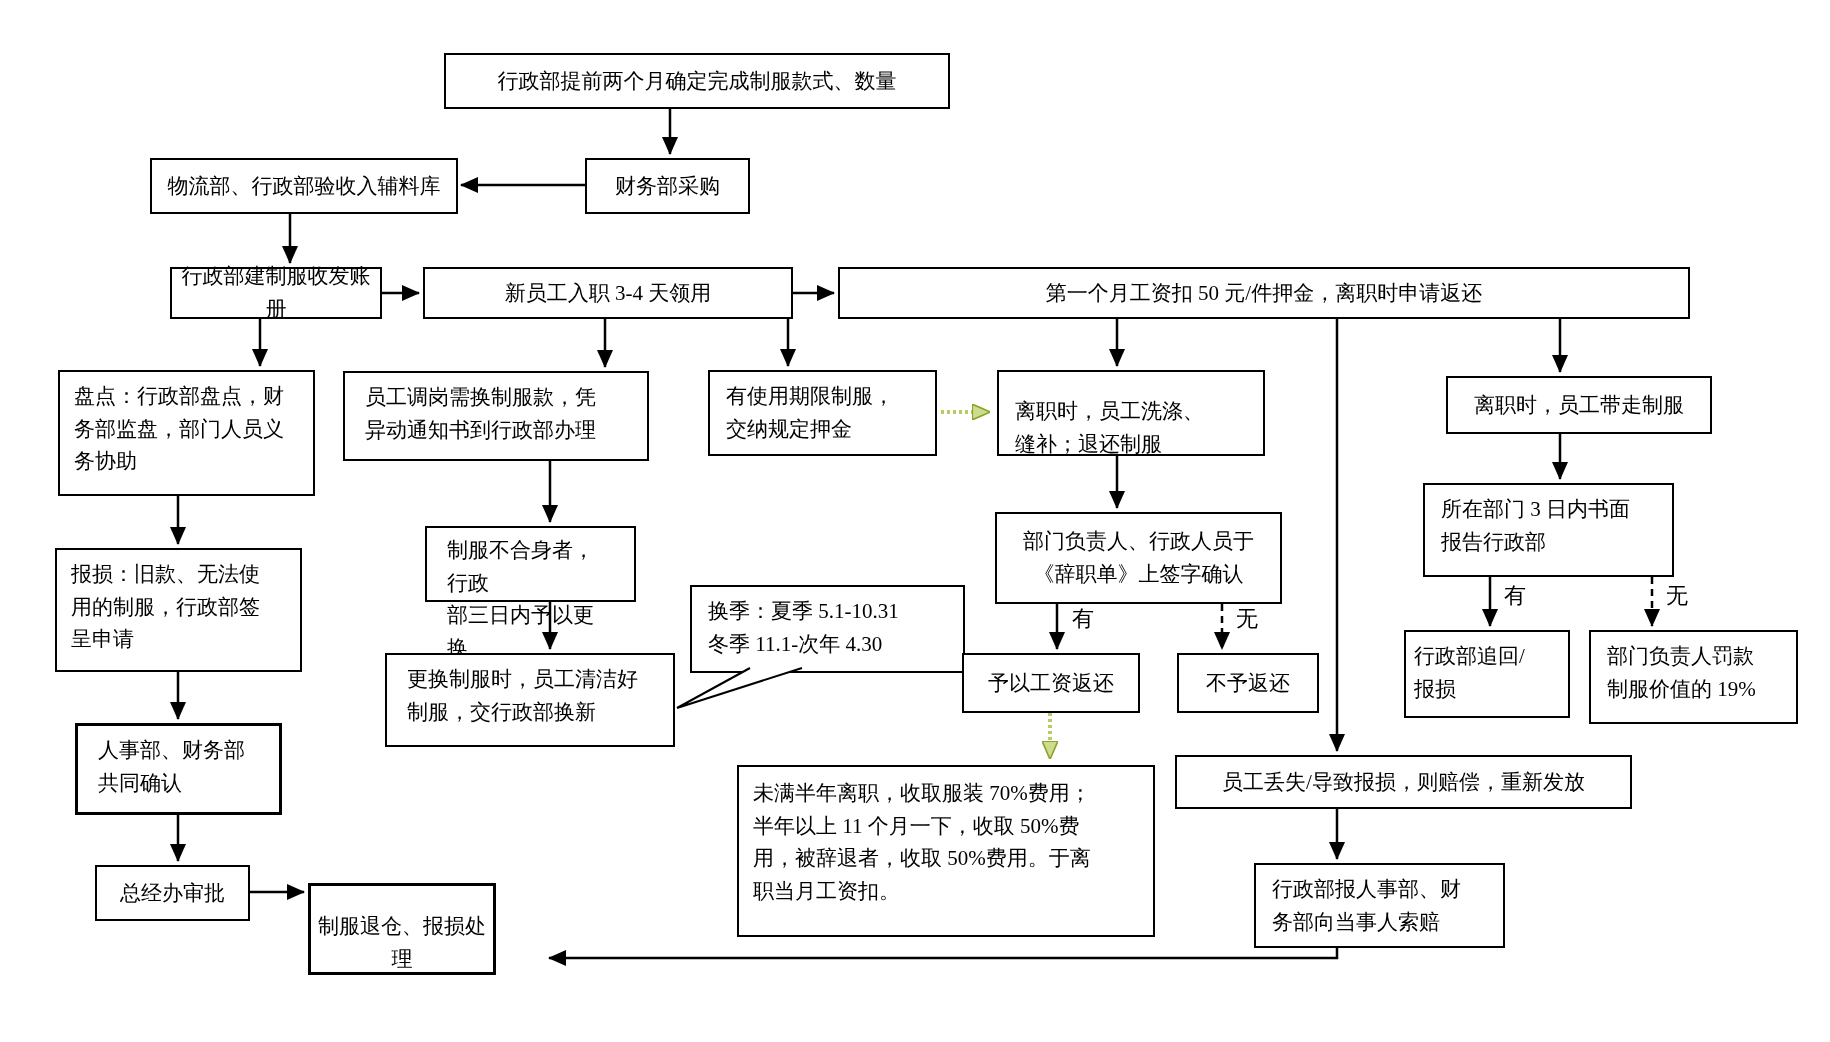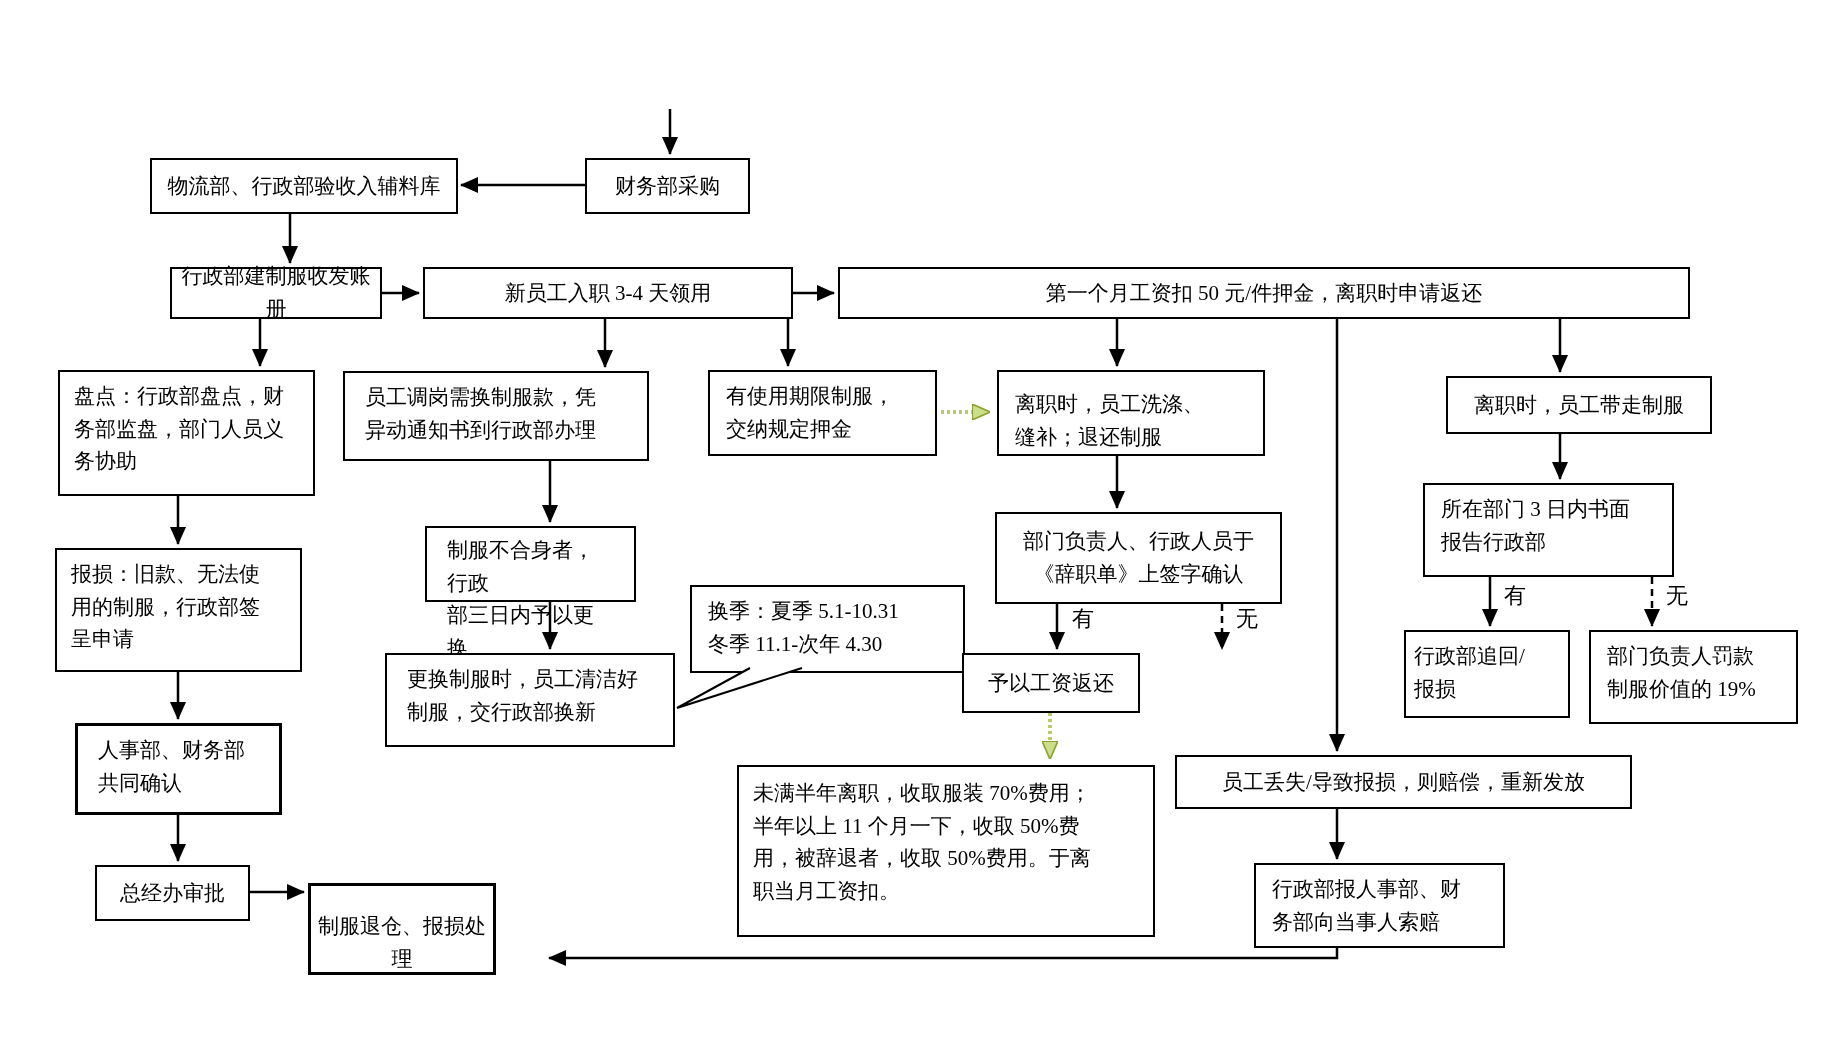--- a/index.html
+++ b/index.html
@@ -54,20 +54,21 @@
       <line x1="1652" y1="577" x2="1652" y2="626" stroke-dasharray="7 5" marker-end="url(#ah)"></line>
       <line x1="1337" y1="809" x2="1337" y2="859" marker-end="url(#ah)"></line>
       <path d="M1337,948 L1337,958 L549,958" marker-end="url(#ah)"></path>
     </g>
     <g stroke="#b8cc66" stroke-width="4" fill="none" stroke-dasharray="3 3">
       <line x1="941" y1="412" x2="988" y2="412" marker-end="url(#ahg)"></line>
       <line x1="1050" y1="713" x2="1050" y2="757" marker-end="url(#ahg)"></line>
     </g>
   </svg>
 
+  <div class="node center" style="left:444px;top:53px;width:506px;height:56px">行政部提前两个月确定完成制服款式、数量</div>
 
   <div class="node center" style="left:585px;top:158px;width:165px;height:56px">财务部采购</div>
 
   <div class="node center" style="left:150px;top:158px;width:308px;height:56px">物流部、行政部验收入辅料库</div>
 
   <div class="node center" style="left:170px;top:267px;width:212px;height:52px">行政部建制服收发账册</div>
 
   <div class="node center" style="left:423px;top:267px;width:370px;height:52px">新员工入职 3-4 天领用</div>
 
   <div class="node center" style="left:838px;top:267px;width:852px;height:52px">第一个月工资扣 50 元/件押金，离职时申请返还</div>
@@ -95,28 +96,29 @@
 
   <div class="node" style="left:385px;top:653px;width:290px;height:94px;padding:8px 20px">更换制服时，员工清洁好
 制服，交行政部换新</div>
 
   <div class="node" style="left:690px;top:585px;width:275px;height:88px;padding:8px 16px">换季：夏季 5.1-10.31
 冬季 11.1-次年 4.30</div>
 
   <div class="node" style="left:708px;top:370px;width:229px;height:86px;padding:8px 16px">有使用期限制服，
 交纳规定押金</div>
 
-  <div class="node" style="left:997px;top:370px;width:268px;height:86px;padding:16px 16px">离职时，员工洗涤、
+  <div class="node" style="left:997px;top:370px;width:268px;height:86px;padding:23px 16px">离职时，员工洗涤、
 缝补；退还制服</div>
 
   <div class="node center" style="left:995px;top:512px;width:287px;height:92px">部门负责人、行政人员于
 《辞职单》上签字确认</div>
 
   <div class="node center" style="left:962px;top:653px;width:178px;height:60px">予以工资返还</div>
 
+  <div class="node center" style="left:1177px;top:653px;width:142px;height:60px">不予返还</div>
 
   <div class="node" style="left:737px;top:765px;width:418px;height:172px;padding:10px 14px">未满半年离职，收取服装 70%费用；
 半年以上 11 个月一下，收取 50%费
 用，被辞退者，收取 50%费用。于离
 职当月工资扣。</div>
 
   <div class="node center" style="left:1446px;top:376px;width:266px;height:58px">离职时，员工带走制服</div>
 
   <div class="node" style="left:1423px;top:483px;width:251px;height:94px;padding:8px 16px">所在部门 3 日内书面
 报告行政部</div>

